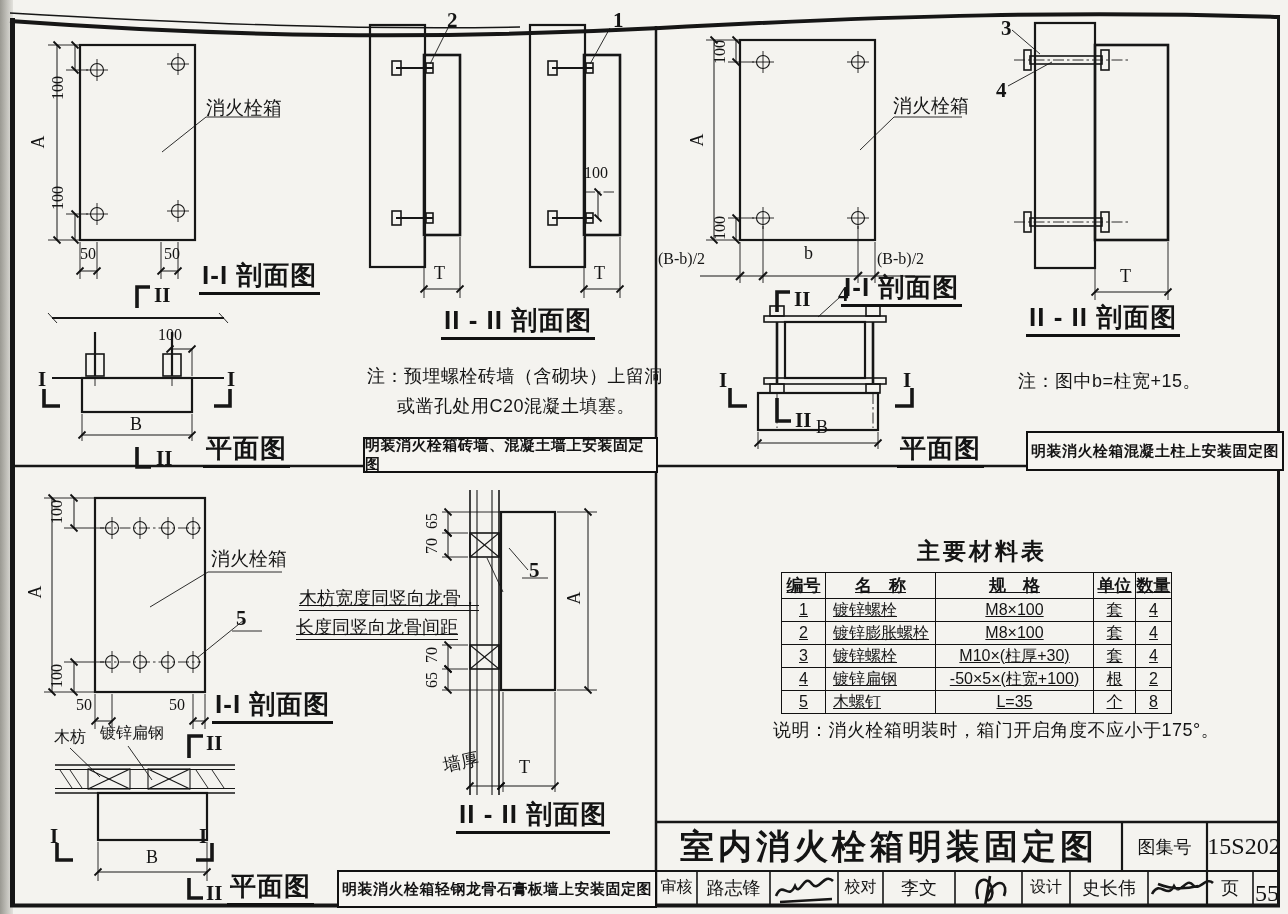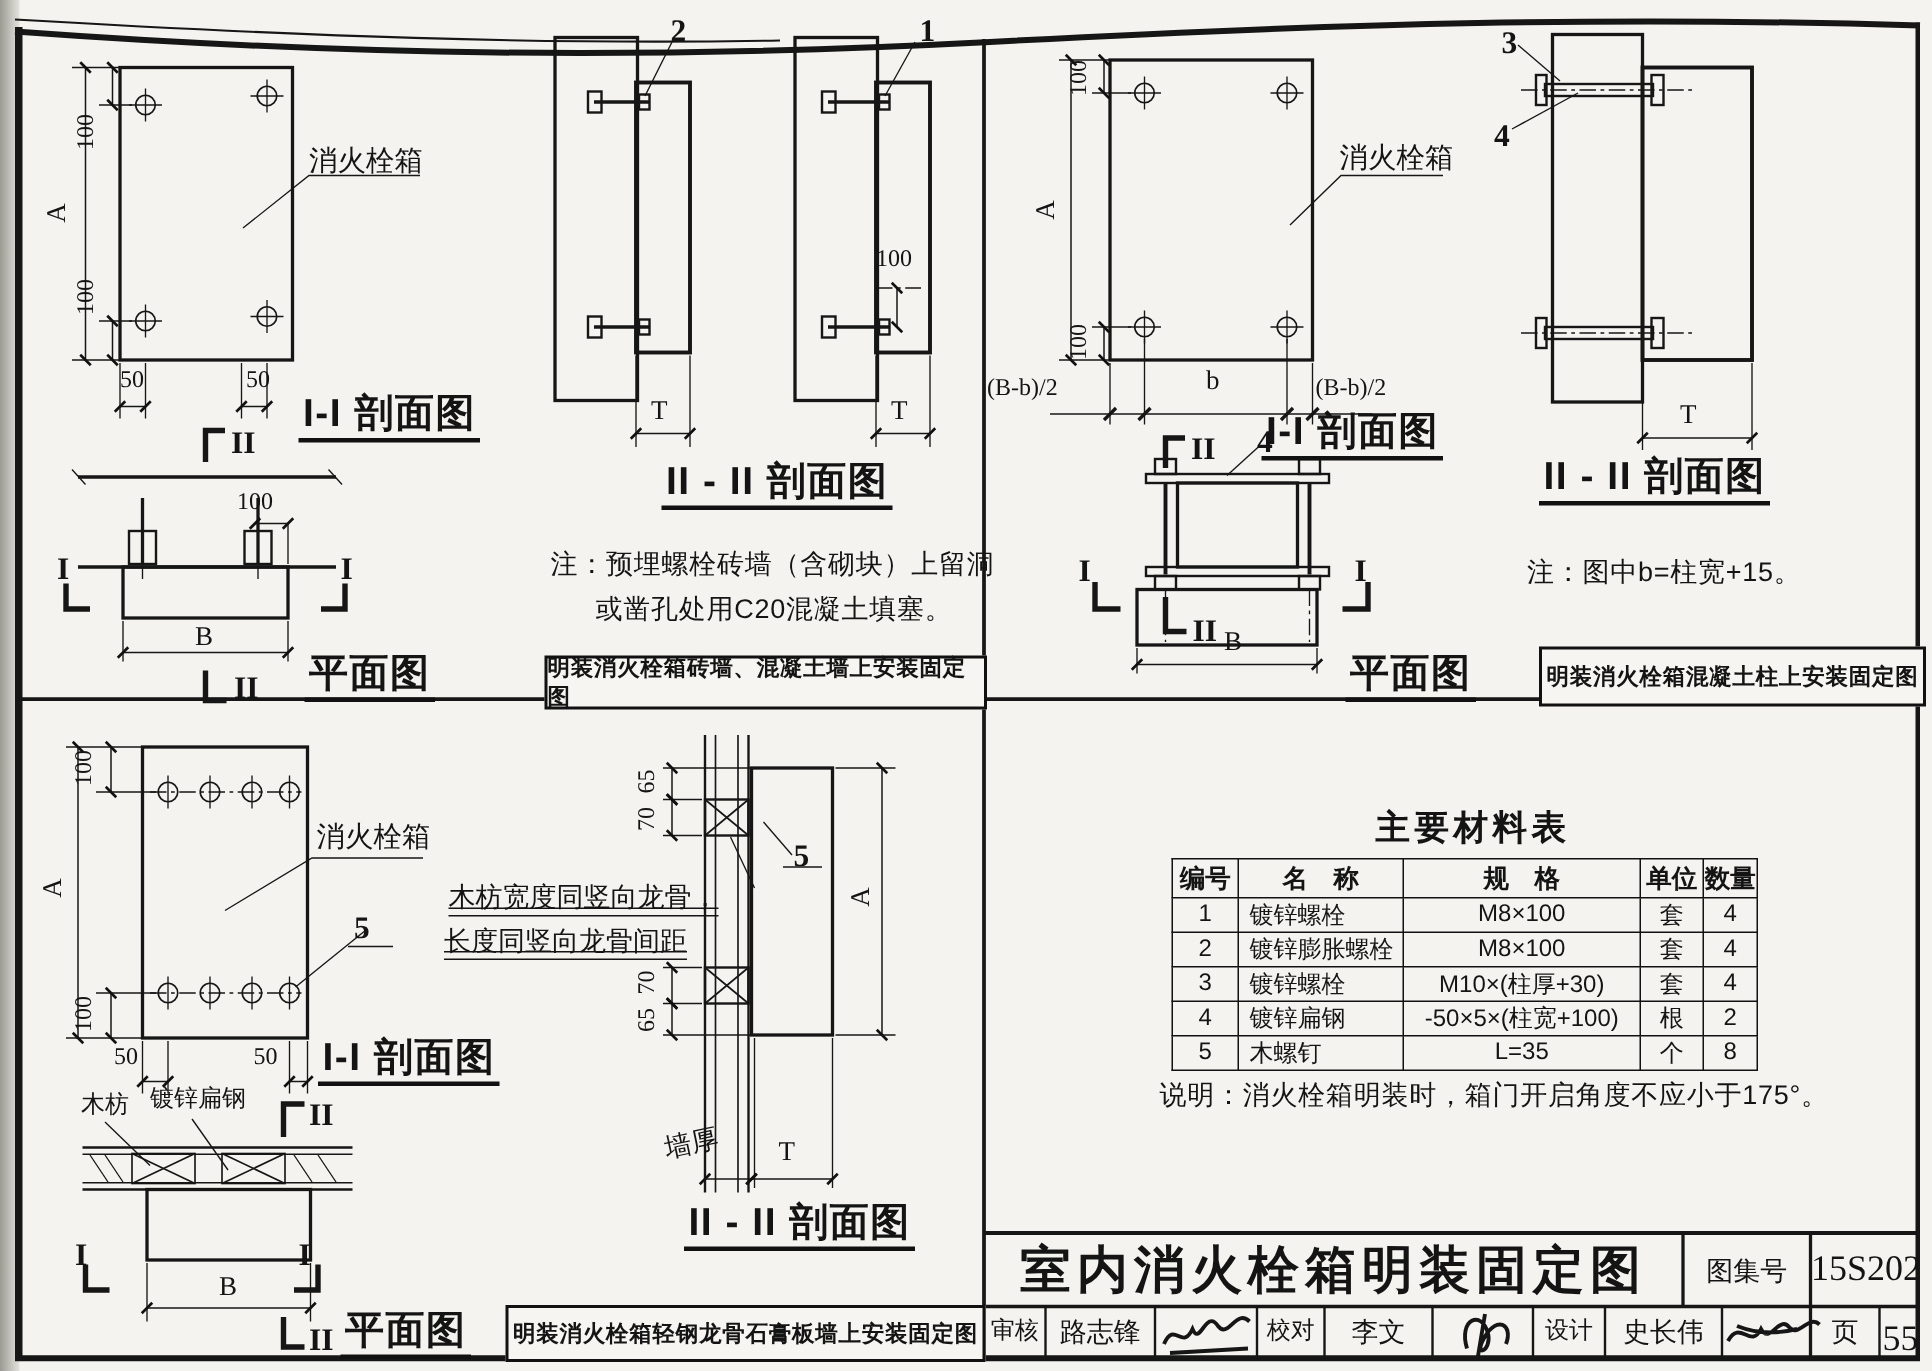--- a/index.html
+++ b/index.html
@@ -12,21 +12,21 @@
   .ser{font-family:"Liberation Serif","DejaVu Serif",serif;}
   .rot{transform:translate(-50%,-50%) rotate(-90deg);}.d16{font-size:16px}.d18{font-size:18px}.d19{font-size:19px}.d21{font-size:24px}
   .rn{font-family:"Liberation Serif","DejaVu Serif",serif;font-size:21px;font-weight:600;}
   .sec{font-size:26px;font-weight:bold;border-bottom:3px solid #111;padding:0 3px 1px 3px;letter-spacing:1px;}
   .note{font-size:18px;letter-spacing:0.5px;}
   .anno{font-size:18px;border-bottom:1.5px solid #141414;padding-bottom:1px;text-decoration:underline;}
   .capbox{position:absolute;z-index:2;border:2px solid #111;background:#f6f5f1;display:flex;
           align-items:center;justify-content:center;font-size:15px;font-weight:600;letter-spacing:0.5px;}
   .cell{position:absolute;z-index:2;display:flex;align-items:center;justify-content:center;}
   #mat{position:absolute;left:781px;top:572px;z-index:2;border-collapse:collapse;table-layout:fixed;
-       font-size:16px;text-align:center;}
+       font-size:16px;text-align:center;text-decoration:underline;}
   #mat th,#mat td{border:1.8px solid #111;padding:0;height:22px;overflow:hidden;white-space:nowrap;}
   #mat th{height:25px;font-weight:bold;font-size:17px;}
   #mat td.nm{text-align:left;padding-left:7px;}
   #mtitle{font-size:23px;font-weight:bold;letter-spacing:3px;}
   #btitle{font-size:34px;font-weight:bold;letter-spacing:4px;}
   svg .ln{stroke:#161616;fill:none;stroke-linecap:butt;}
   svg .ext{stroke-width:0.9;}
   svg .w1{stroke-width:1.1;}.w15{stroke-width:1.6;}.w2{stroke-width:2.2;}.w25{stroke-width:2.6;}.w3{stroke-width:3.6;}
   svg .dim{stroke-width:1;marker-start:url(#tk);marker-end:url(#tk);}
   svg .cl{stroke-width:0.9;stroke-dasharray:11 3 2.5 3;}

